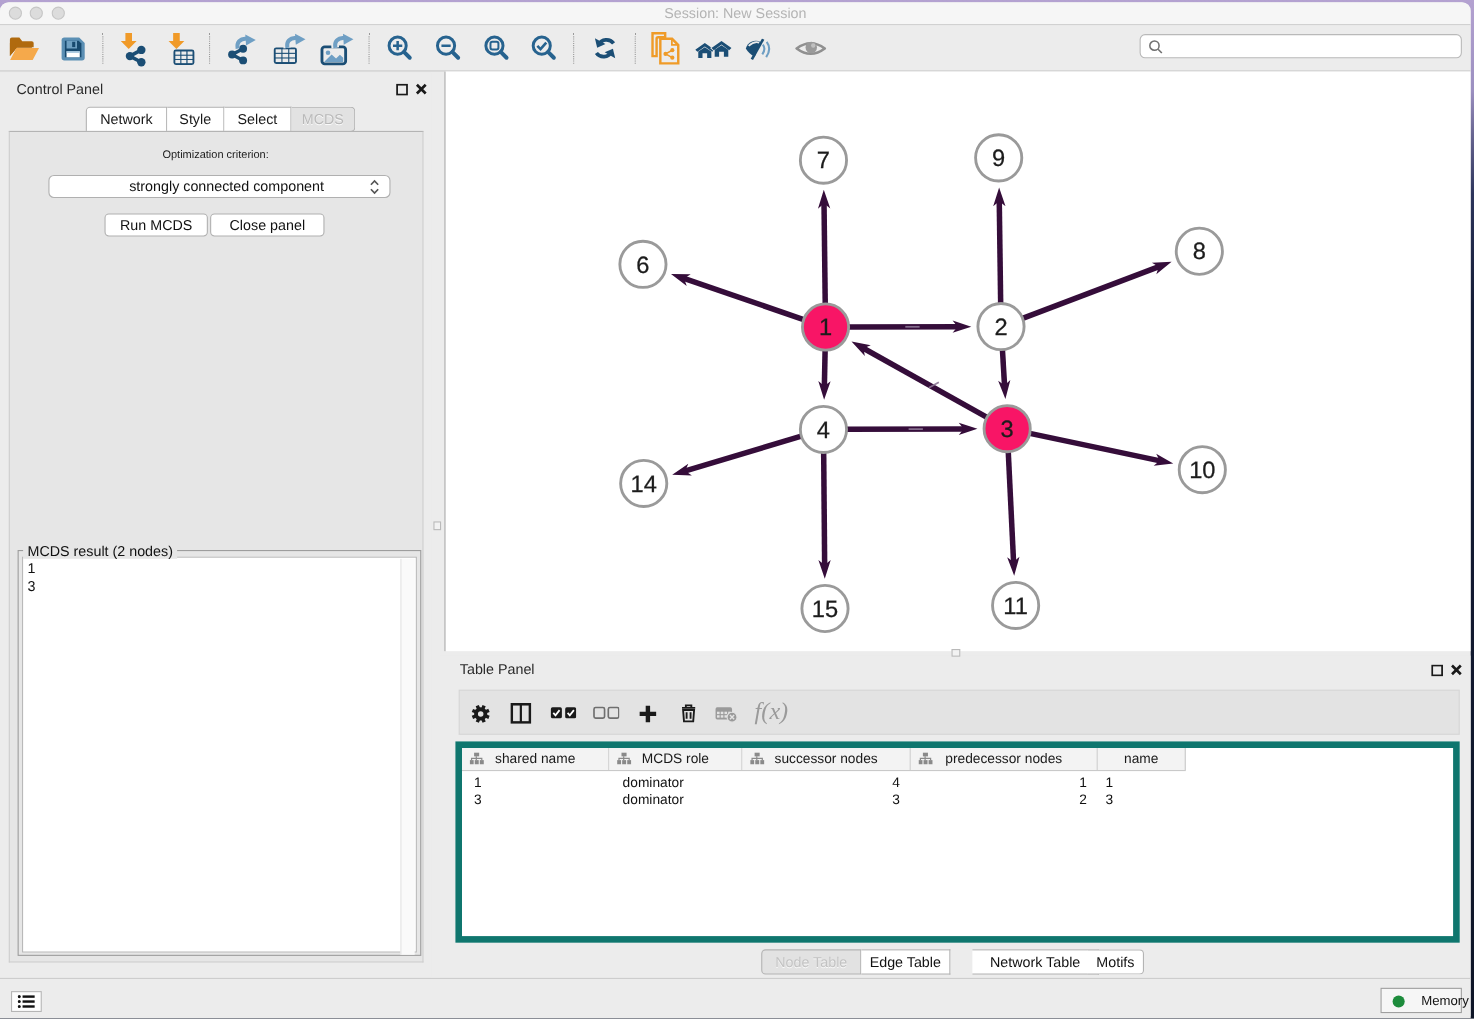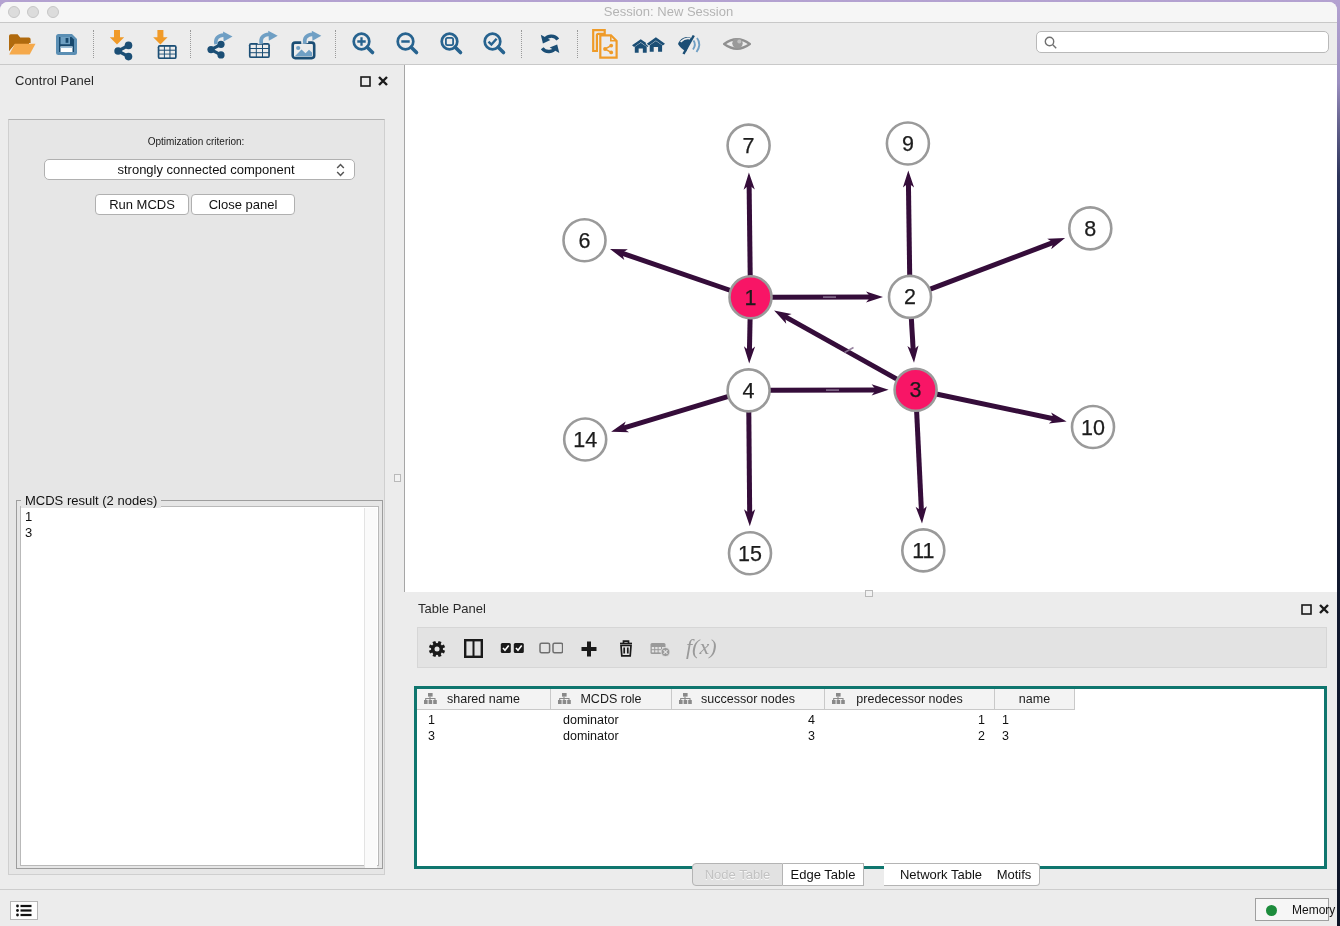--- a/index.html
+++ b/index.html
@@ -18,21 +18,21 @@
 .tab{position:absolute;top:0;height:100%;background:#fff;border:1px solid #b4b4b4;text-align:center}
 .cpcontent{position:absolute;left:8px;top:53px;width:377px;height:756px;background:#e6e6e6;border:1px solid #cfcfcf;border-top:1px solid #b4b4b4}
 .btn{position:absolute;background:#fff;border:1px solid #b0b0b0;border-radius:4px;font-size:13px;color:#111;text-align:center}
 
 .netwin{position:absolute;left:404px;top:63px;width:933px;height:527px;background:#fff;border-left:1px solid #a6a6a6}
 .nettitle{position:absolute;left:0;top:0;width:100%;height:21px;background:linear-gradient(#f4f4f4,#dcdcdc);border-bottom:1px solid #a9a9a9}
 .light{position:absolute;top:4px;width:12px;height:12px;border-radius:50%}
 
 .tpanel{position:absolute;left:400px;top:594px;width:937px;height:293px;background:#ececec}
 .ttool{position:absolute;left:17px;top:31px;width:910px;height:41px;background:#e3e3e3;border:1px solid #d6d6d6}
-.ttable{position:absolute;left:14px;top:90px;width:913px;height:183px;background:#fff;border:3px solid #0f766e}
+.ttable{position:absolute;left:14px;top:78px;width:913px;height:183px;background:#fff;border:6px solid #0f766e}
 .th{position:absolute;top:0;height:20px;background:#f3f3f3;border-right:1px solid #c9c9c9;font-size:12.5px;color:#1a1a1a;text-align:center;line-height:20px}
 .td{position:absolute;font-size:12.5px;color:#111;height:15px;line-height:15px}
 .btabs{position:absolute;font-size:13px;color:#111}
 
 .status{position:absolute;left:0;top:887px;width:1337px;height:35px;background:#ececec;border-top:1px solid #cdcdcd}
 svg{display:block}
 </style></head>
 <body>
 <div class="win">
  <div class="titlebar">
@@ -184,20 +184,26 @@
     </div>
 
  <div class="cpanel">
   <div class="phead" style="position:absolute;left:15px;top:7px">Control Panel</div>
   <svg width="11" height="11" style="position:absolute;left:360px;top:10px" viewBox="0 0 11 11">
         <rect x="1" y="1" width="9" height="9" fill="none" stroke="#1a1a1a" stroke-width="1.6"></rect>
       </svg>
   <svg width="12" height="12" style="position:absolute;left:377px;top:9px" viewBox="0 0 12 12">
         <path d="M2 2 L10 10 M10 2 L2 10" stroke="#1a1a1a" stroke-width="2.4"></path>
       </svg>
+  <div class="tabs" style="left:78px;top:31px;width:244px;height:23px">
+    <div class="tab" style="left:0;width:74px;line-height:22px;border-radius:4px 0 0 0">Network</div>
+    <div class="tab" style="left:74px;width:52px;line-height:22px;border-left:none">Style</div>
+    <div class="tab" style="left:126px;width:61px;line-height:22px;border-left:none">Select</div>
+    <div class="tab" style="left:187px;width:58px;line-height:22px;border-left:none;background:#e2e2e2;color:#b9b9b9;text-shadow:0 1px 0 #fafafa;border-radius:0 4px 4px 0">MCDS</div>
+  </div>
   <div class="cpcontent"></div>
   <div style="position:absolute;left:0;top:70px;width:392px;text-align:center;font-size:10px;color:#1a1a1a">Optimization criterion:</div>
   <div class="btn" style="left:44px;top:93px;width:311px;height:21px;border-radius:5px;text-align:center;line-height:20px;padding-left:13px">strongly connected component
     <svg width="9" height="14" style="position:absolute;right:9px;top:3px" viewBox="0 0 9 14">
           <path d="M1.2 5 L4.5 1.5 L7.8 5" fill="none" stroke="#555" stroke-width="1.5"></path>
           <path d="M1.2 9 L4.5 12.5 L7.8 9" fill="none" stroke="#555" stroke-width="1.5"></path>
         </svg>
   </div>
   <div class="btn" style="left:95px;top:128px;width:94px;height:21px;line-height:20px">Run MCDS</div>
   <div class="btn" style="left:191px;top:128px;width:104px;height:21px;line-height:20px">Close panel</div>

